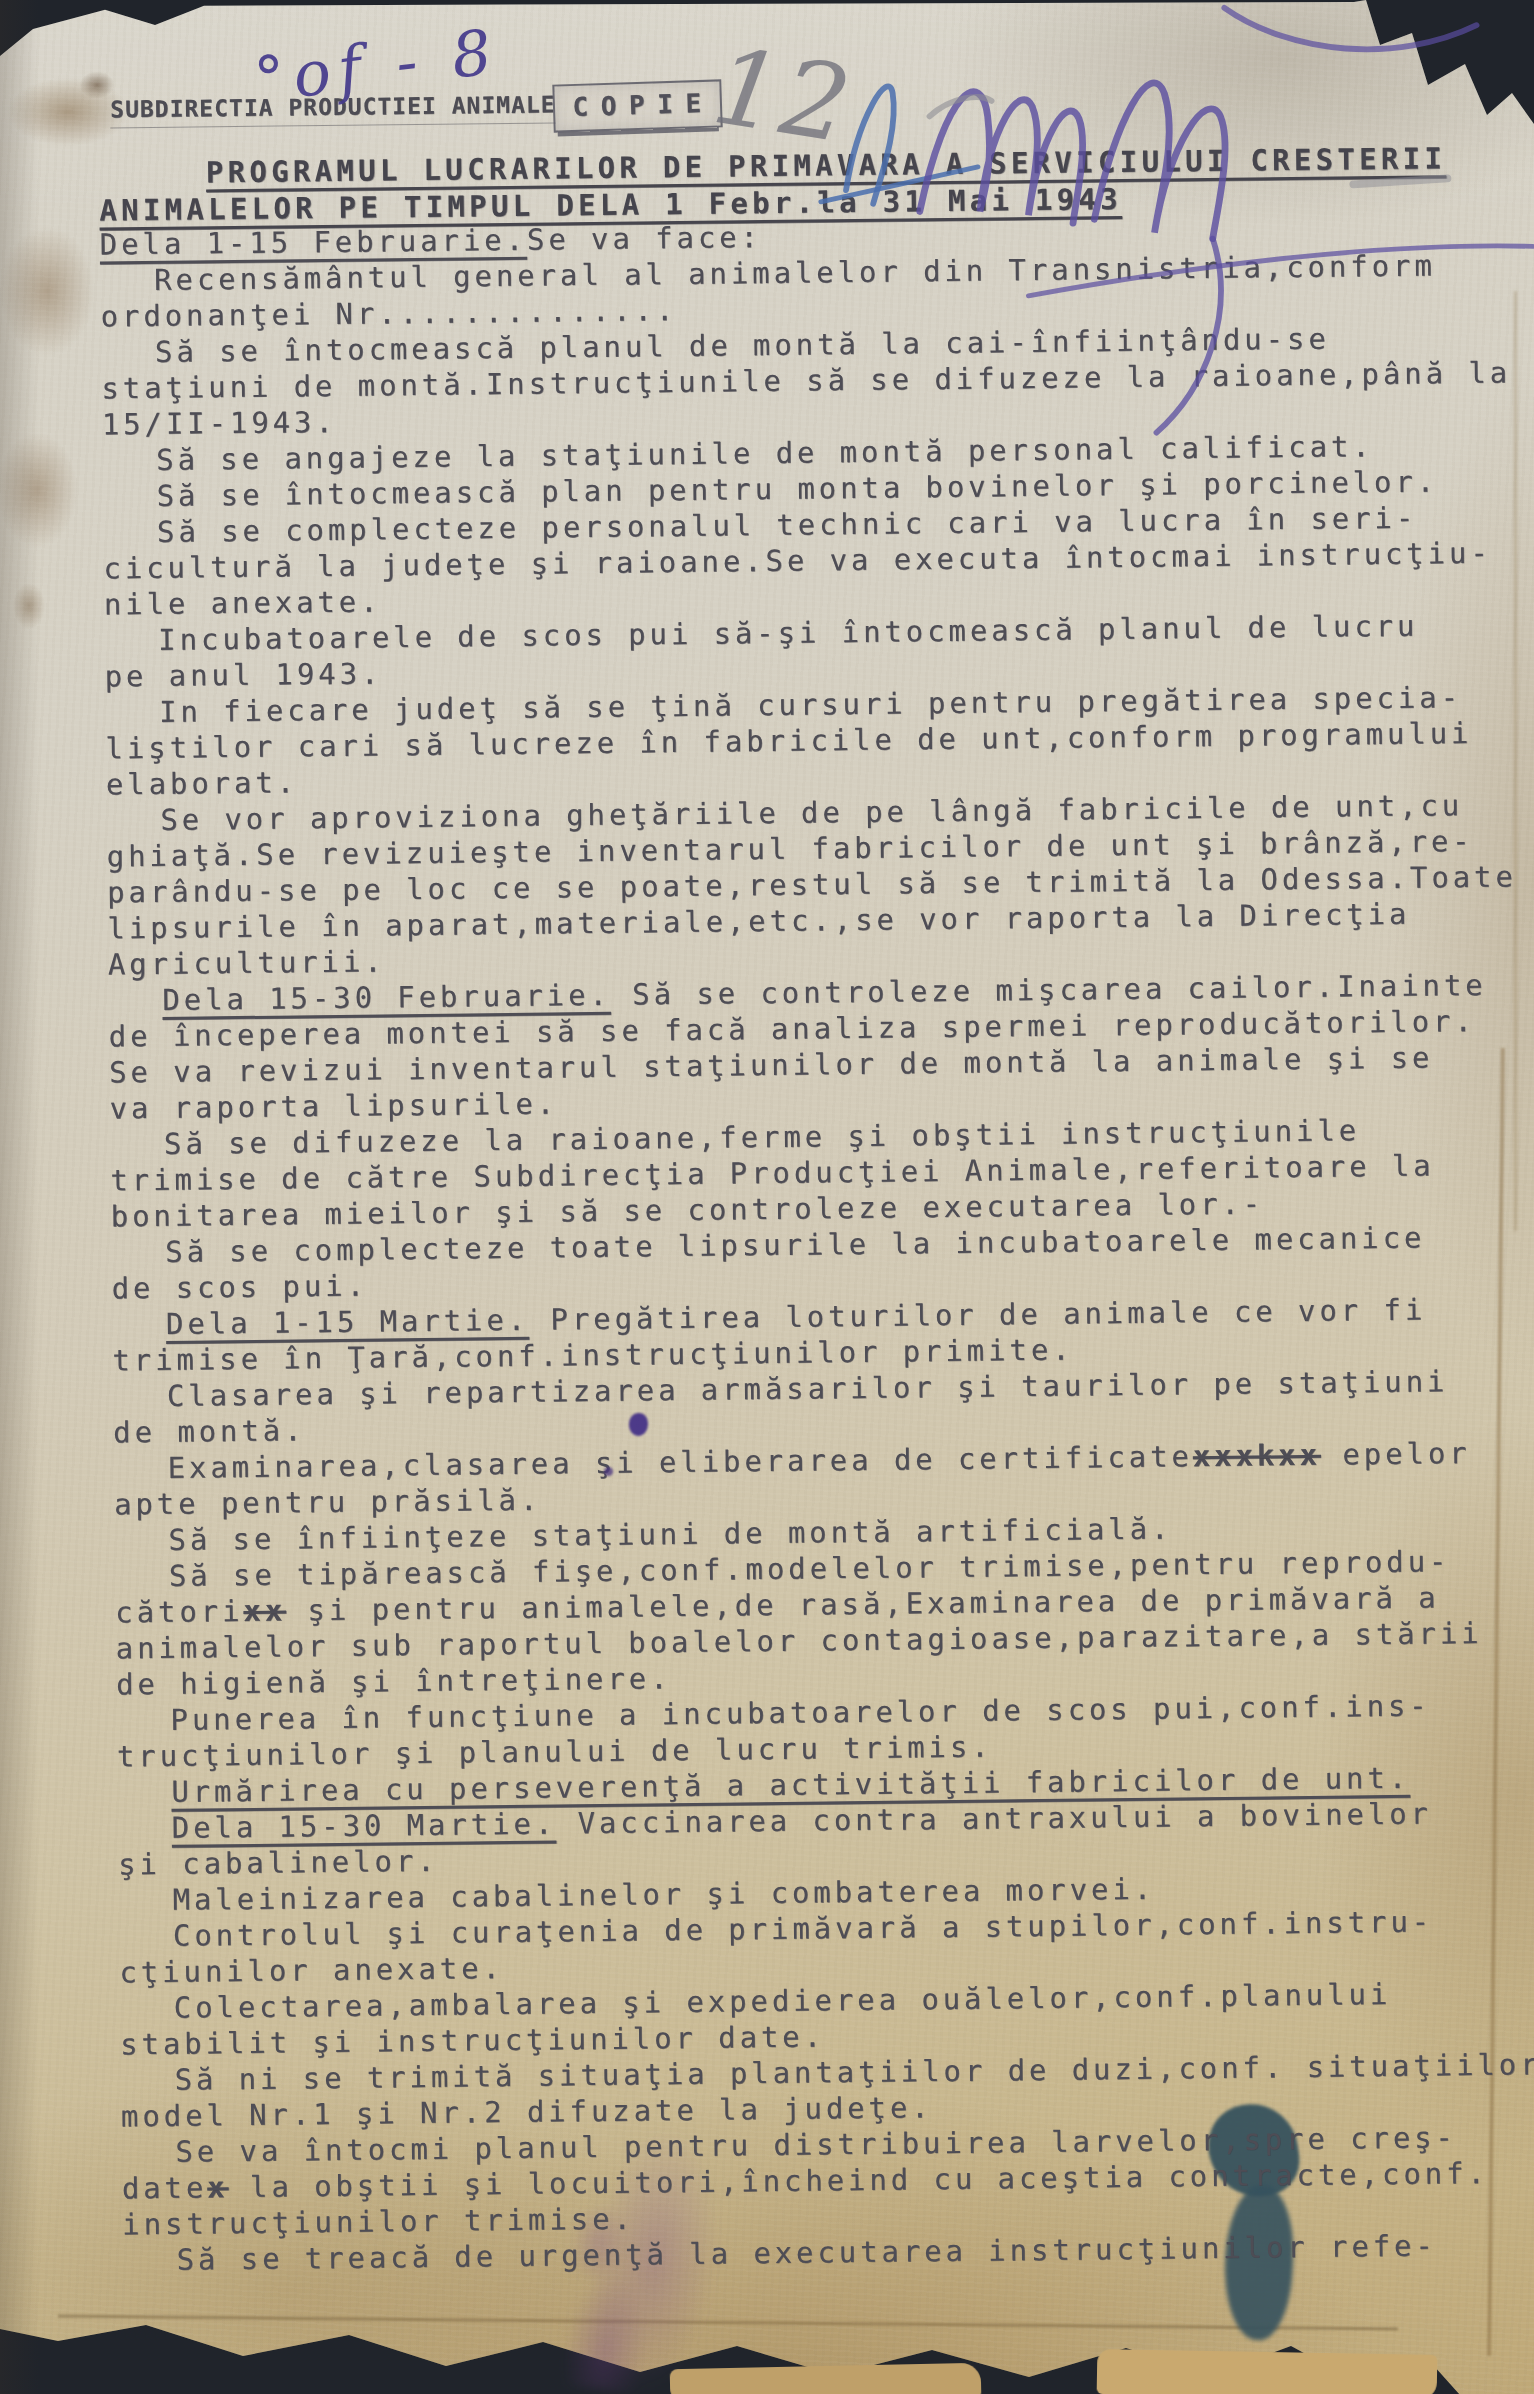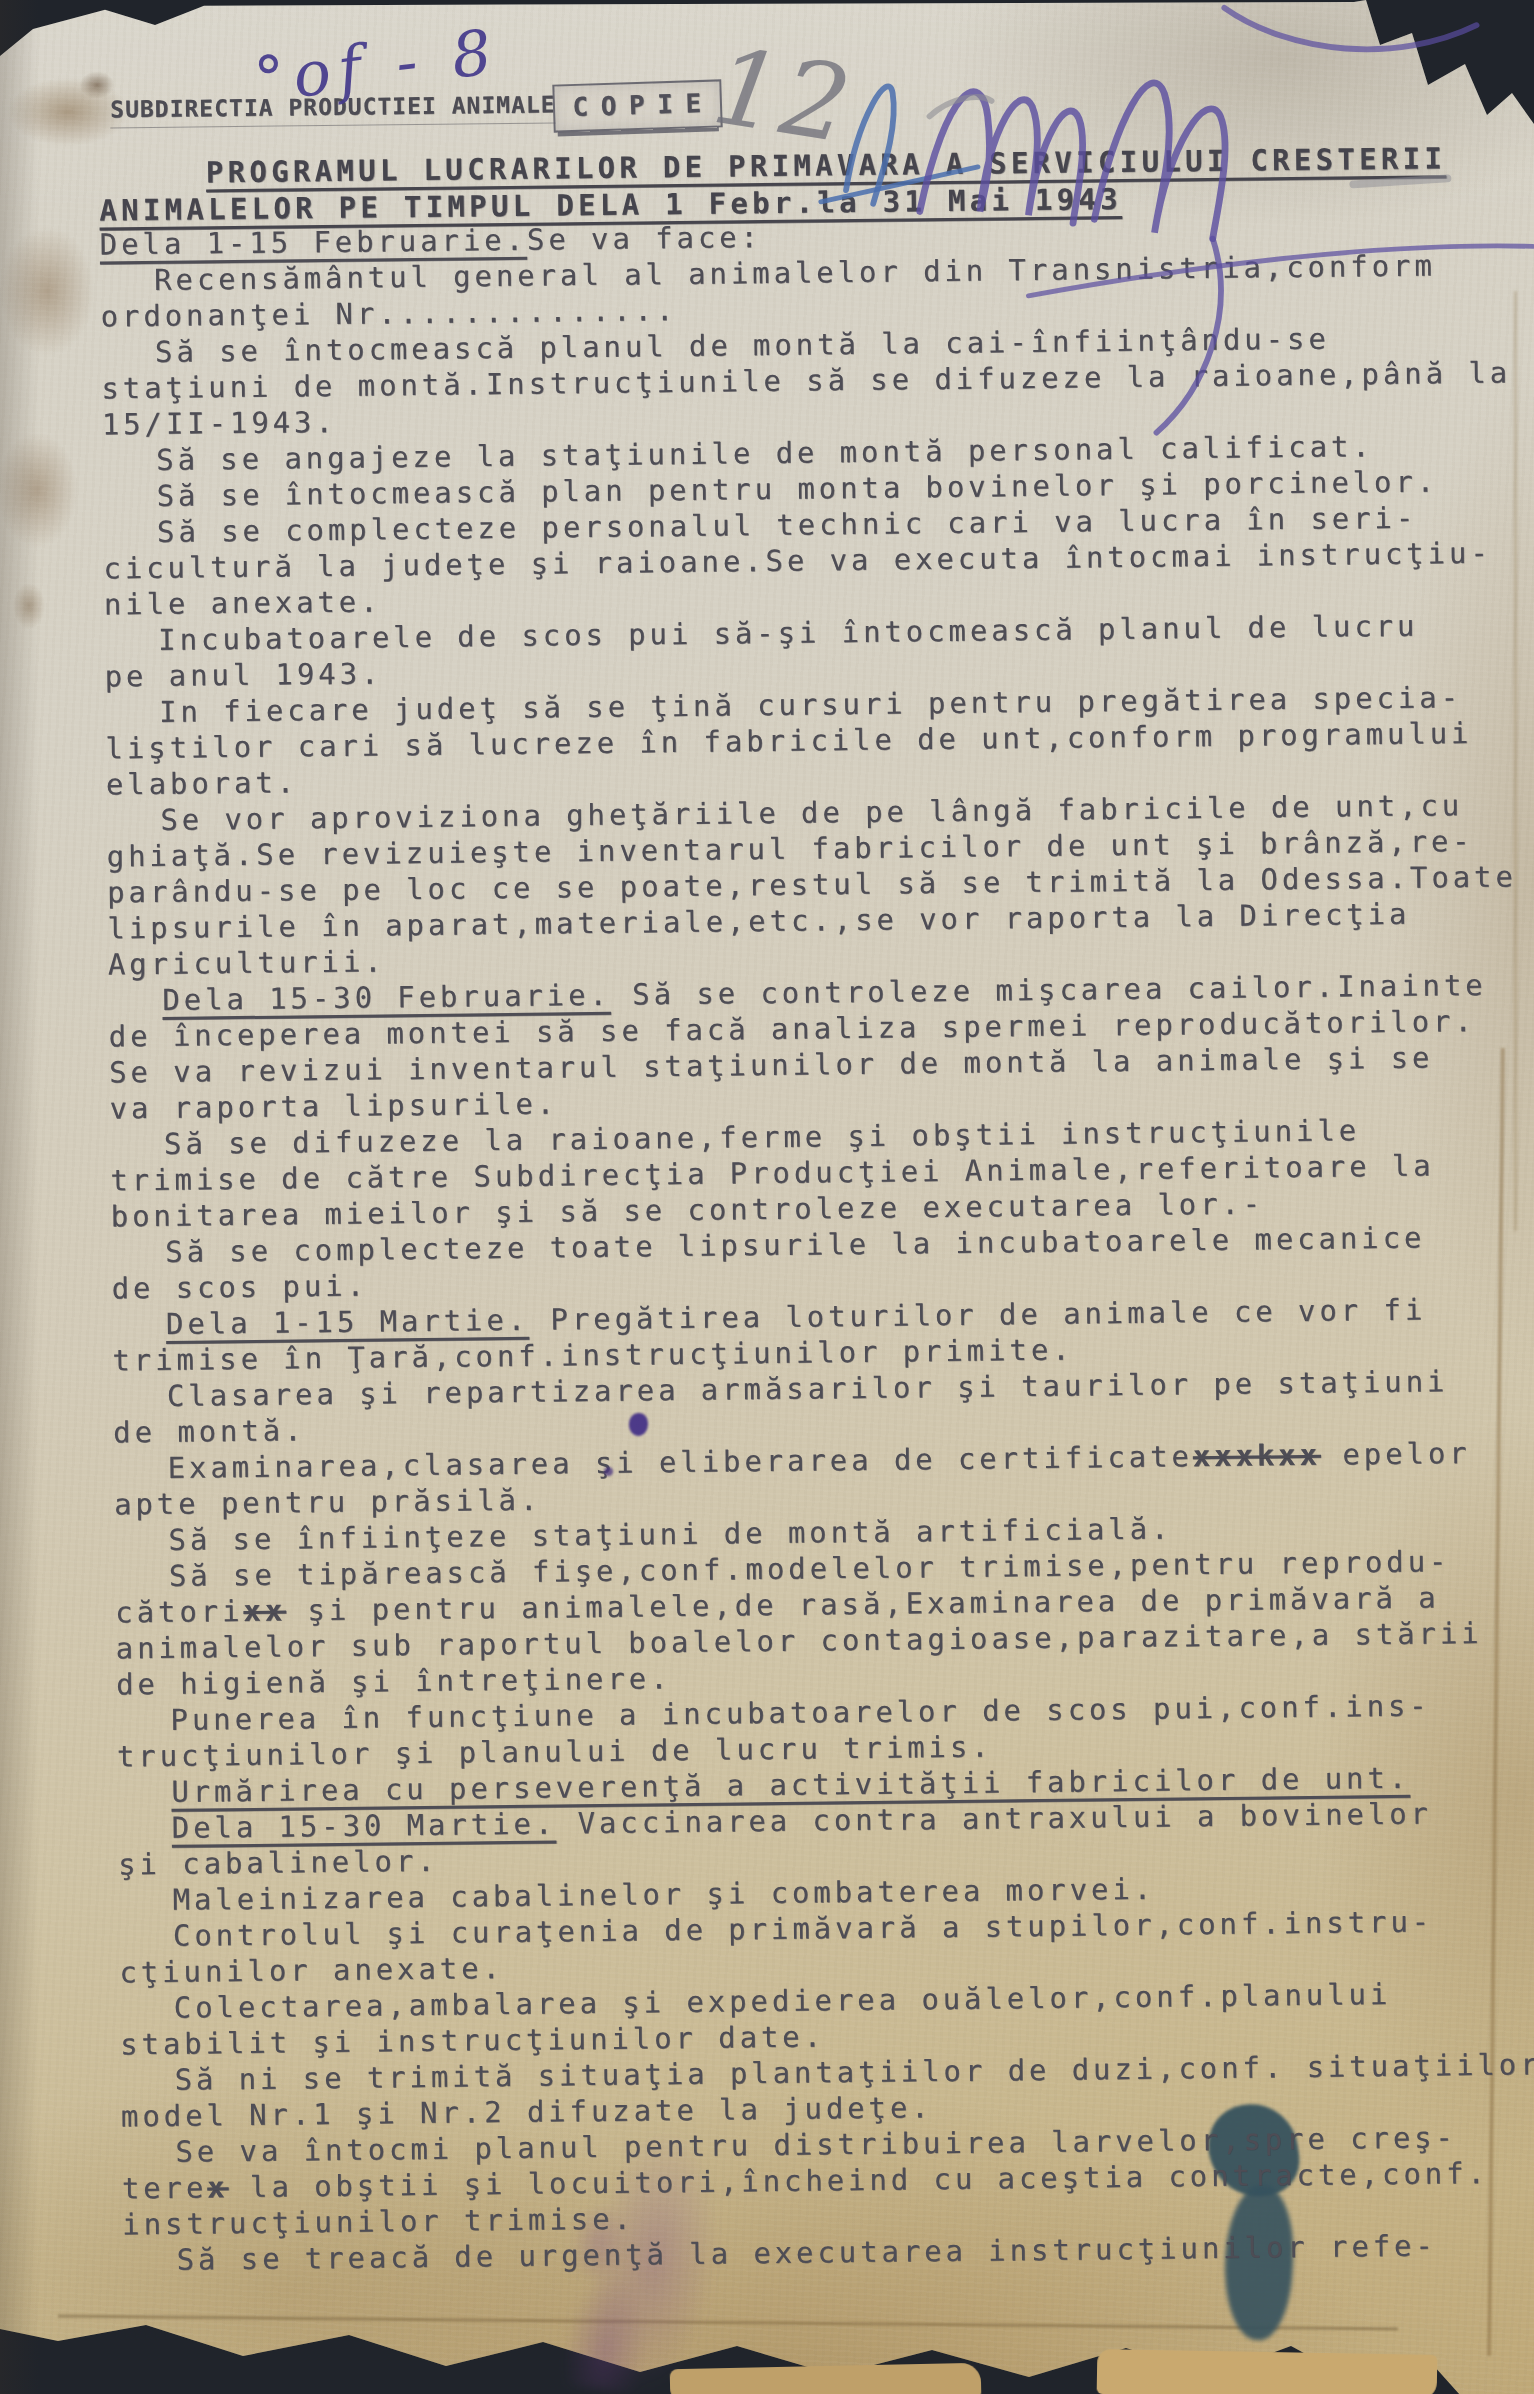--- a/index.html
+++ b/index.html
@@ -162,21 +162,21 @@
       <div class="line ind"><span class="u">Dela 15-30 Martie.</span><span> Vaccinarea contra antraxului a bovinelor</span></div>
       <div class="line"><span>şi cabalinelor.</span></div>
       <div class="line ind"><span>Maleinizarea cabalinelor şi combaterea morvei.</span></div>
       <div class="line ind"><span>Controlul şi curaţenia de primăvară a stupilor,conf.instru-</span></div>
       <div class="line"><span>cţiunilor anexate.</span></div>
       <div class="line ind"><span>Colectarea,ambalarea şi expedierea ouălelor,conf.planului</span></div>
       <div class="line"><span>stabilit şi instrucţiunilor date.</span></div>
       <div class="line ind"><span>Să ni se trimită situaţia plantaţiilor de duzi,conf. situaţiilor</span></div>
       <div class="line"><span>model Nr.1 şi Nr.2 difuzate la judeţe.</span></div>
       <div class="line ind"><span>Se va întocmi planul pentru distribuirea larvelor,spre creş-</span></div>
-      <div class="line"><span>tere</span><span class="strike">x</span><span> la obştii şi locuitori,încheind cu aceştia contracte,conf.</span></div>
+      <div class="line"><span>date</span><span class="strike">x</span><span> la obştii şi locuitori,încheind cu aceştia contracte,conf.</span></div>
       <div class="line"><span>instrucţiunilor trimise.</span></div>
       <div class="line ind"><span>Să se treacă de urgenţă la executarea instrucţiunilor refe-</span></div>
     </div>
 </div>
 
 <div class="hand-top">°of - 8</div>
 <div class="stamp">COPIE</div>
 <div class="pencil12">12</div>
 <div class="ink-dot"></div>
 <div class="ink-dot2"></div>

